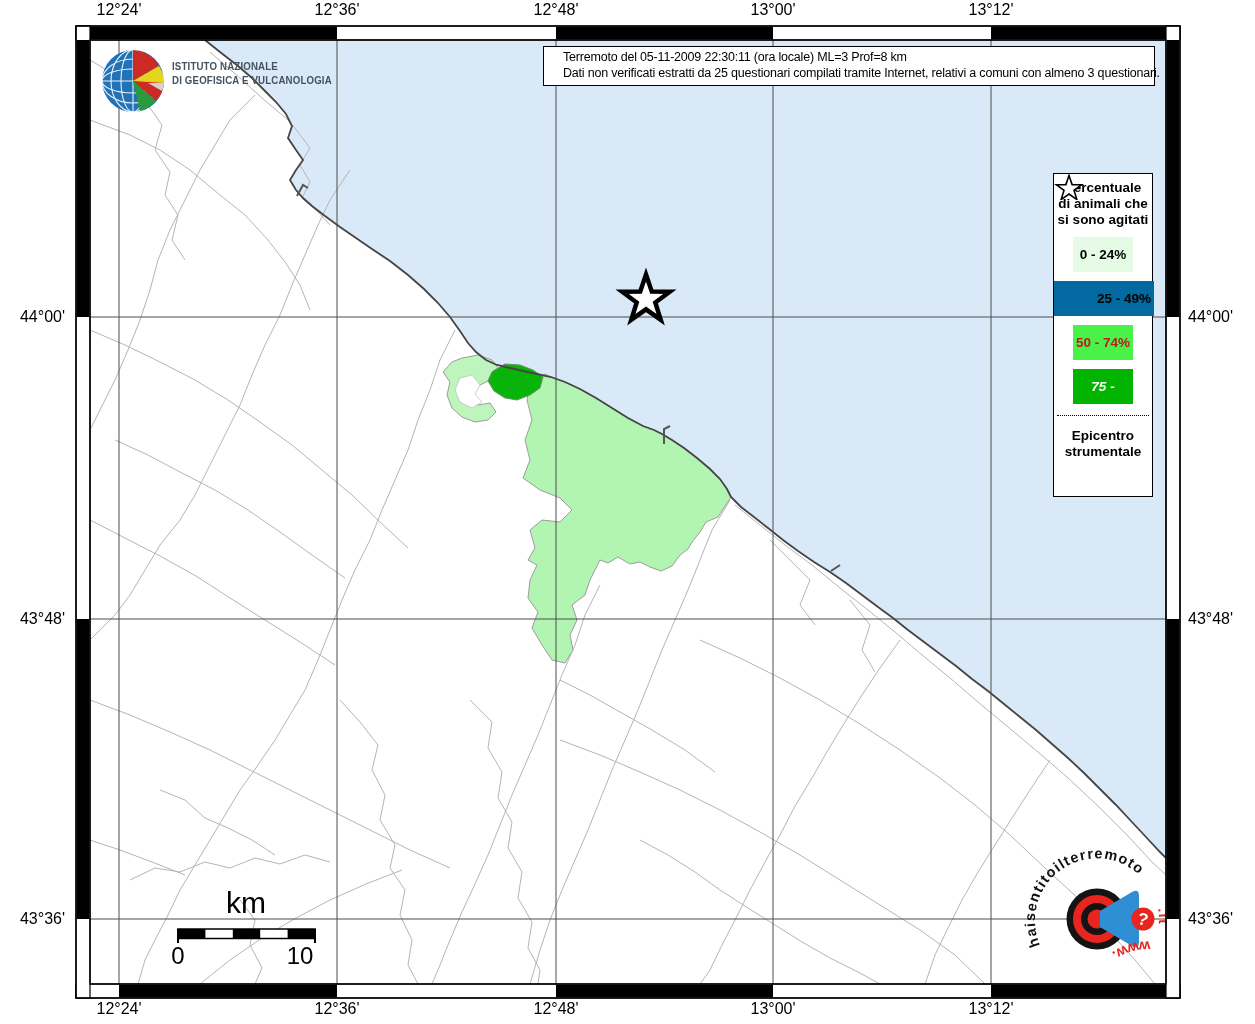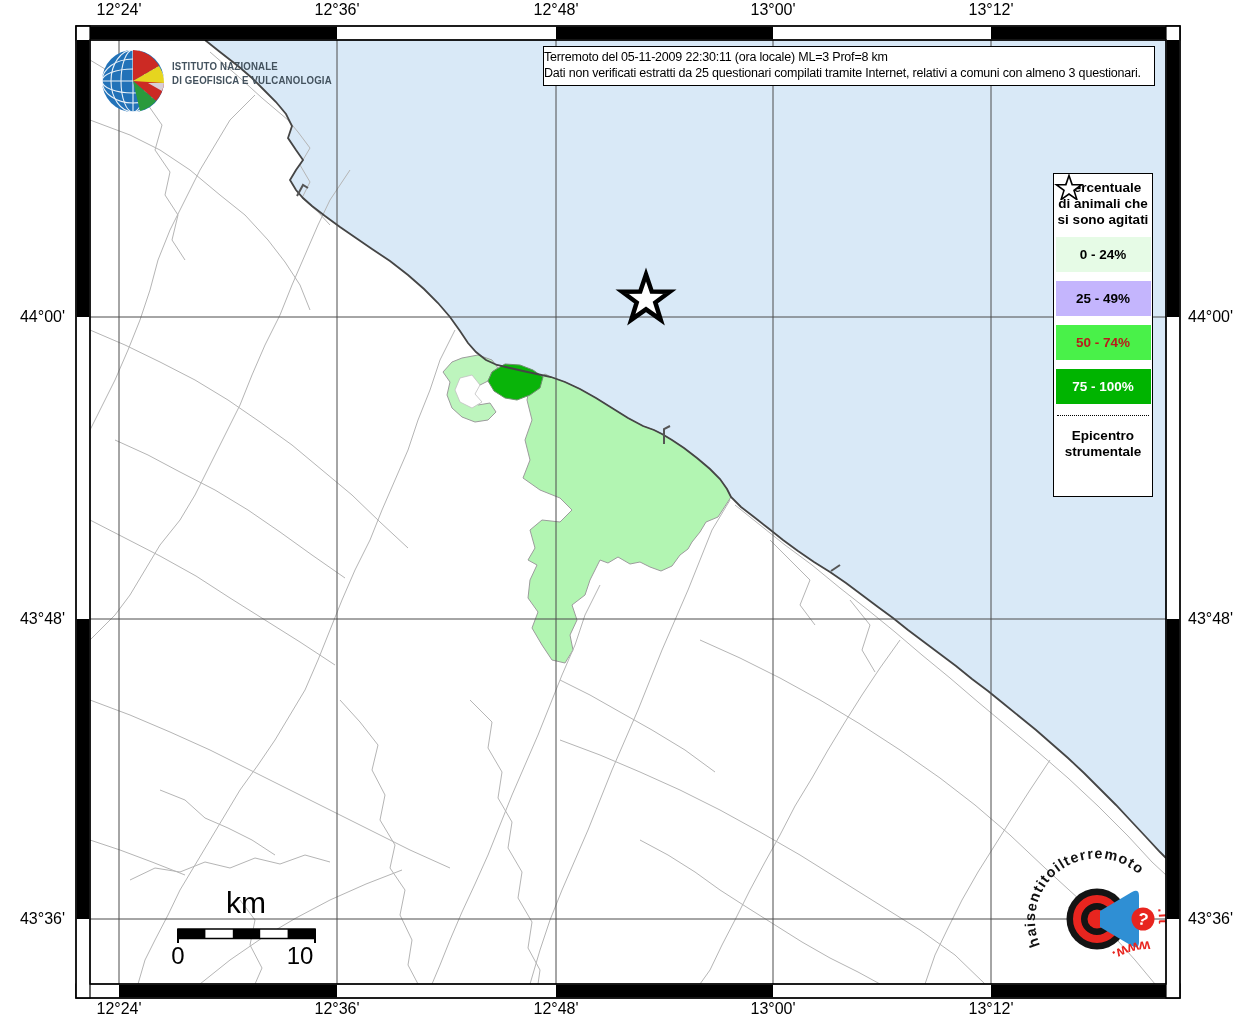--- a/index.html
+++ b/index.html
@@ -5,26 +5,26 @@
   html,body{margin:0;padding:0;background:#fff;}
   .stage{position:relative;width:1255px;height:1024px;background:#fff;overflow:hidden;
          font-family:"Liberation Sans",sans-serif;color:#000;}
   .stage svg{position:absolute;left:0;top:0;}
   .axis-label{position:absolute;font-size:16px;white-space:nowrap;}
   .axis-top{top:1px;transform:translateX(-50%);}
   .axis-bottom{top:1000px;transform:translateX(-50%);}
   .axis-left{right:1190px;transform:translateY(-50%);}
   .axis-right{left:1188px;transform:translateY(-50%);}
   .infobox{position:absolute;left:543px;top:46px;width:612px;box-sizing:border-box;
-           background:#fff;border:1.5px solid #000;padding:3px 6px 4px 0;
+           background:#fff;border:1.5px solid #000;padding:3px 6px 4px 19px;
            font-size:12.5px;line-height:15.5px;letter-spacing:-0.2px;white-space:nowrap;}
   .legend{position:absolute;left:1053px;top:173px;width:100px;height:324px;box-sizing:border-box;
           background:#fff;border:1.6px solid #000;text-align:center;}
   .legend-title{margin-top:6px;padding:0 3px;font-weight:bold;font-size:13.5px;line-height:16px;}
-  .swatch{width:95px;height:35px;margin:9px auto 0;line-height:35px;
+  .swatch{width:60px;height:35px;margin:9px auto 0;line-height:35px;
           font-weight:bold;font-size:13.5px;}
   .legend-divider{border-top:1.6px dotted #000;margin:11px 3px 0;}
   .legend-epi{margin-top:12px;font-weight:bold;font-size:13.5px;line-height:16px;}
   .scale-km{position:absolute;left:246px;top:886px;transform:translateX(-50%);font-size:30px;}
   .scale-num{position:absolute;top:942px;font-size:24px;transform:translateX(-50%);}
   .ingv-text{position:absolute;left:172px;font-weight:bold;font-size:11.5px;color:#43525e;
              letter-spacing:0.2px;transform:scaleX(0.84);transform-origin:left center;white-space:nowrap;}
 </style>
 </head>
 <body>
@@ -197,23 +197,23 @@
 <div class="ingv-text" style="top:74px">DI GEOFISICA E VULCANOLOGIA</div>
 
 <div class="infobox">
   <div>Terremoto del 05-11-2009 22:30:11 (ora locale) ML=3 Prof=8 km</div>
   <div>Dati non verificati estratti da 25 questionari compilati tramite Internet, relativi a comuni con almeno 3 questionari.</div>
 </div>
 
 <div class="legend">
   <div class="legend-title">Percentuale di animali che si sono agitati</div>
   <div class="swatch" style="background-color: rgb(230, 251, 230); color: rgb(0, 0, 0);">0 - 24%</div>
-  <div class="swatch" style="background-color: #c4b5fd; color: rgb(0, 0, 0);">25 - 49%</div>
+  <div class="swatch" style="background-color: #0369a1; color: rgb(0, 0, 0); padding-left: 40px;">25 - 49%</div>
   <div class="swatch" style="background-color: rgb(73, 241, 73); color: #b91c1c;">50 - 74%</div>
-  <div class="swatch" style="background-color: rgb(0, 180, 0); color: rgb(255, 255, 255);">75 - 100%</div>
+  <div class="swatch" style="background-color: rgb(0, 180, 0); color: rgb(255, 255, 255); font-style: italic;">75 - 100%</div>
   <div class="legend-divider"></div>
   <div class="legend-epi">Epicentro strumentale</div>
   <svg width="30" height="26" viewBox="0 0 30 26">
     <path d="M15,1.5 L18.1,10.6 L27.7,10.7 L20,16.4 L22.9,25.6 L15,20 L7.1,25.6 L10,16.4 L2.3,10.7 L11.9,10.6 Z" fill="#fff" stroke="#000" stroke-width="1.6" transform="translate(0,0) scale(1)"></path>
   </svg>
 </div>
 
 <div class="scale-km">km</div>
 <div class="scale-num" style="left:178px">0</div>
 <div class="scale-num" style="left:300px">10</div>

